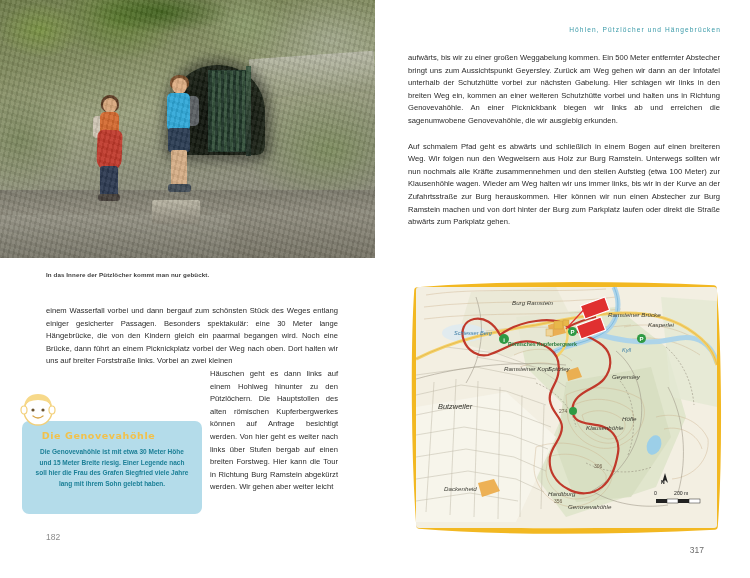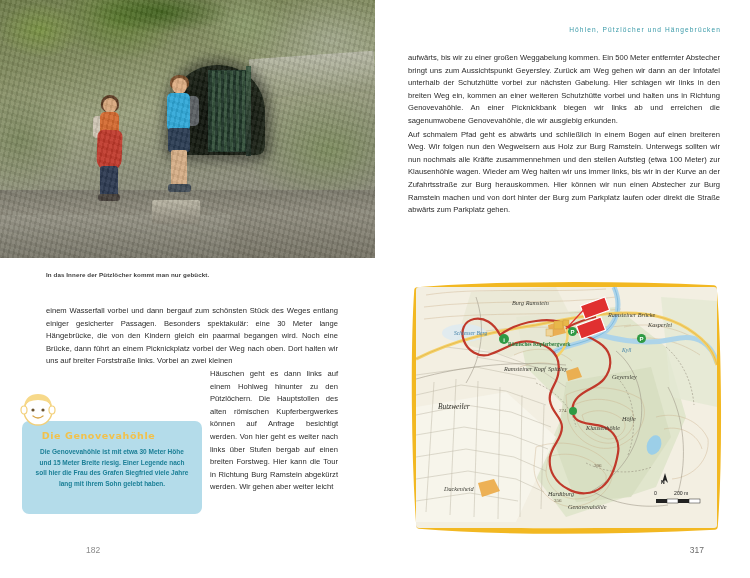--- a/index.html
+++ b/index.html
@@ -149,41 +149,41 @@
     font-family: "DejaVu Sans", sans-serif;
     letter-spacing: .6px;
   }
   #infobox-text {
     position: absolute; left: 12px; top: 26px; width: 156px;
     text-align: center;
     font-size: 6.5px; line-height: 10.5px; font-weight: bold;
     color: #1b7f96;
   }
   #page-num-left {
-    position: absolute; left: 46px; top: 545px;
-    font-size: 8.5px; color: #8a8a8a; margin-left: 40px;
+    position: absolute; left: 46px; top: 532px;
+    font-size: 8.5px; color: #8a8a8a;
   }
 
   
   #right-page {
     position: absolute; left: 375px; top: 0;
     width: 375px; height: 496px;
     background: #ffffff;
   }
   #running-head {
     position: absolute; right: 29px; top: 26px;
     font-size: 6.6px; color: #3a9aa8; letter-spacing: 1.1px;
   }
   #right-body {
     position: absolute; left: 33px; top: 52px; width: 312px;
     font-size: 7.6px; line-height: 12.6px; color: #2b2b2b;
     text-align: justify;
   }
   #right-body p { margin: 0; }
-  #right-body p + p { margin-top: 1px; }
+  #right-body p + p { margin-top: 13px; }
 
   
   #map-wrap {
     position: absolute; left: 33px; top: 279px;
     width: 317px; height: 257px;
   }
   #map-border {
     position: absolute; left: 0; top: 0; width: 100%; height: 100%;
   }
   #map-clip {
@@ -191,21 +191,21 @@
     width: 301px; height: 241px;
     overflow: hidden;
     border-radius: 3px;
   }
   #page-num-right {
     position: absolute; right: 46px; top: 545px;
     font-size: 8.5px; color: #6b6b6b;
   }
   .map-label {
     position: absolute;
-    font-family: Liberation Serif, serif;
+    font-family: Liberation Sans, sans-serif;
     font-style: italic;
     white-space: nowrap;
     pointer-events: none;
   }
   .lbl-place { font-size: 6.2px; color: #3b3b33; }
   .lbl-big   { font-size: 7.4px; color: #2f2f28; }
   .lbl-water { font-size: 5.6px; color: #3f7fa8; }
   .lbl-green { font-size: 5.2px; color: #2a7a3c; font-style: normal; font-weight: bold; }
   .lbl-ht    { font-size: 5px; color: #6a5b46; font-style: normal; }
   .scale-text {

